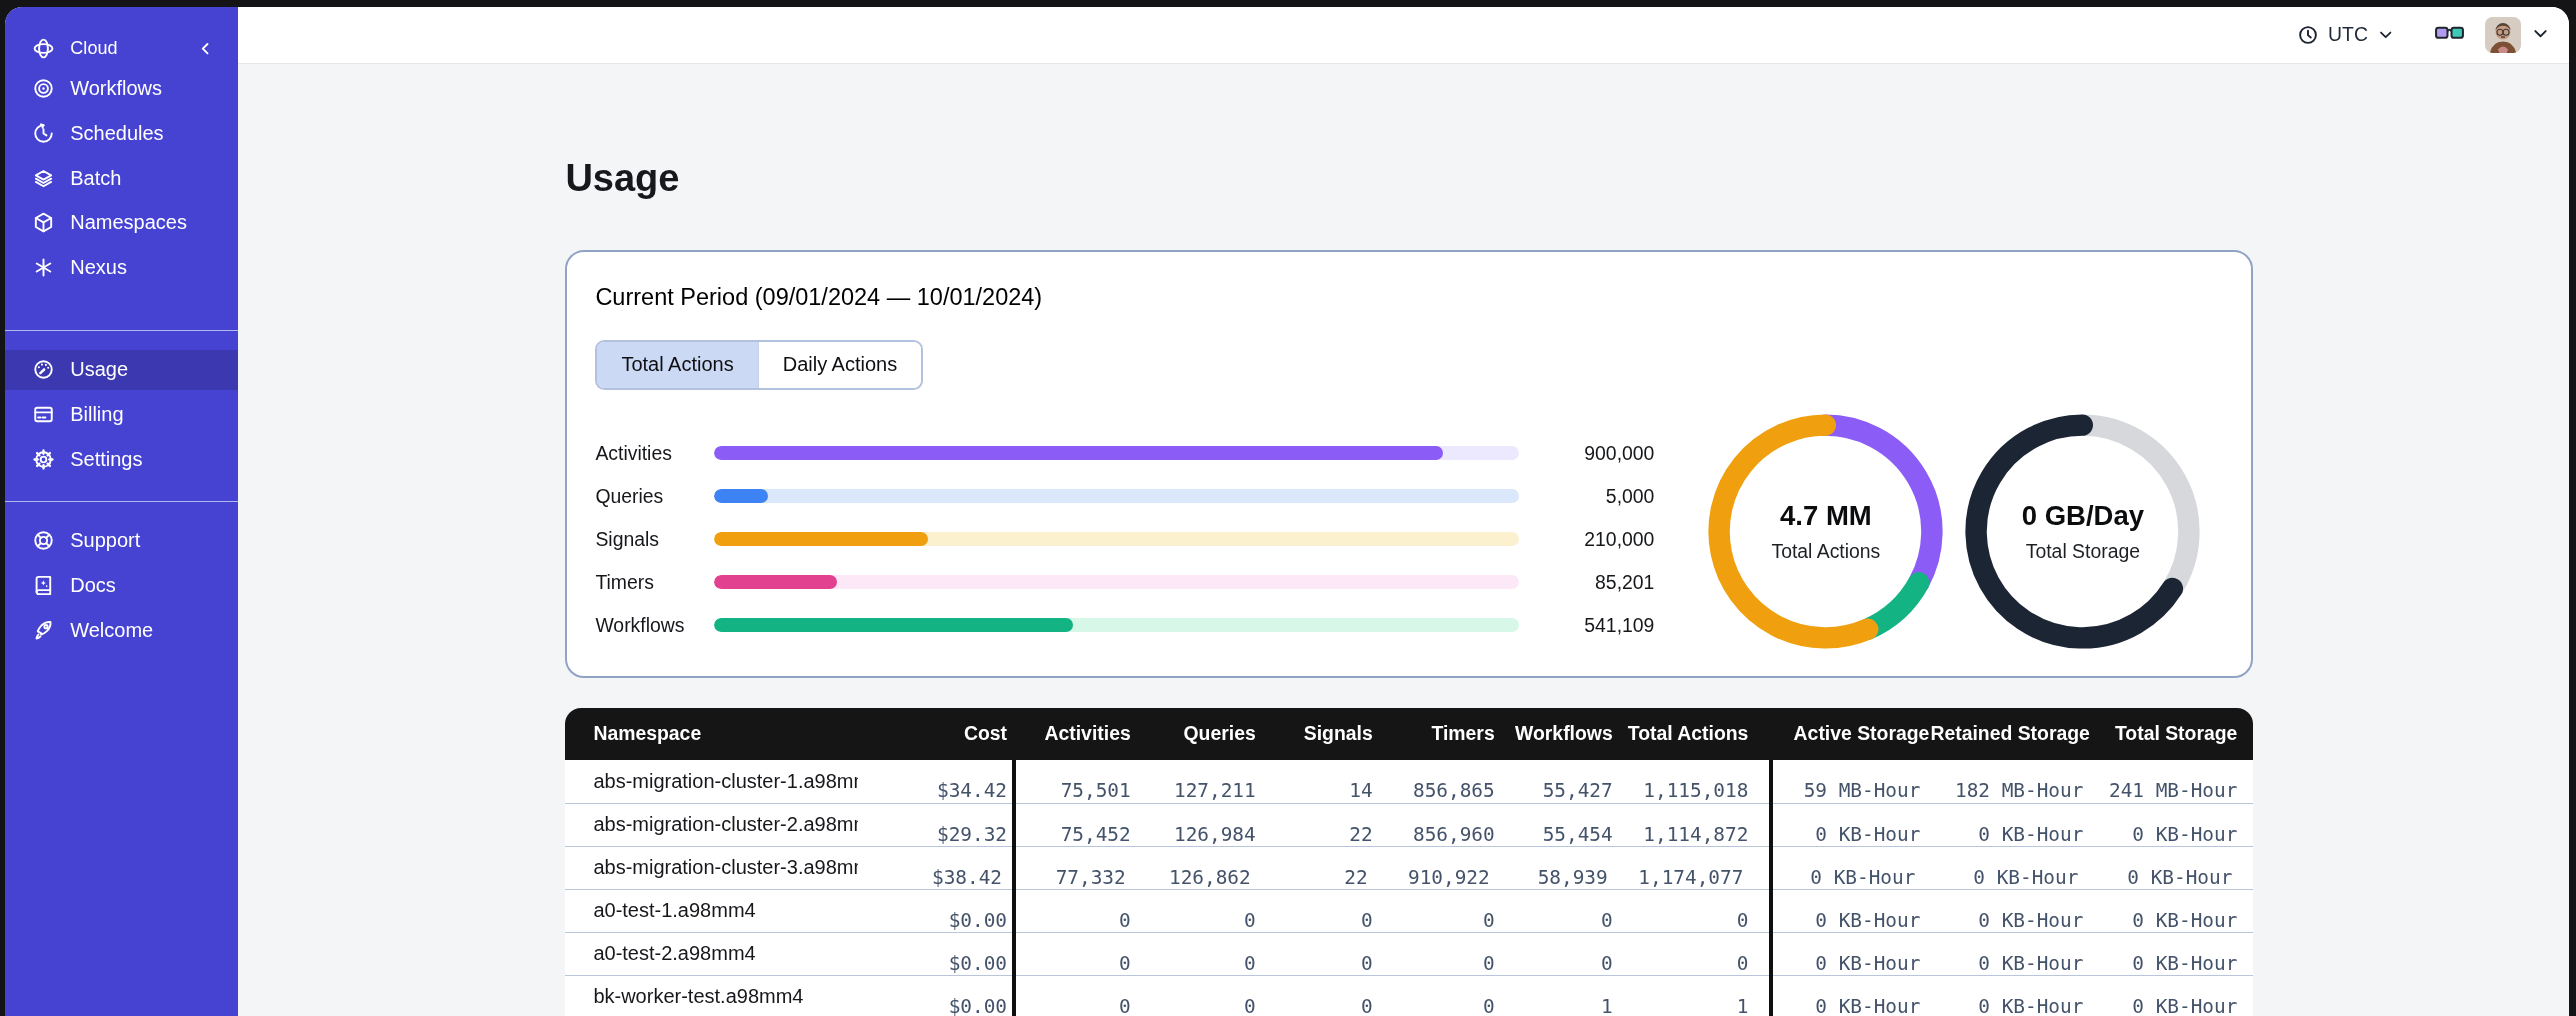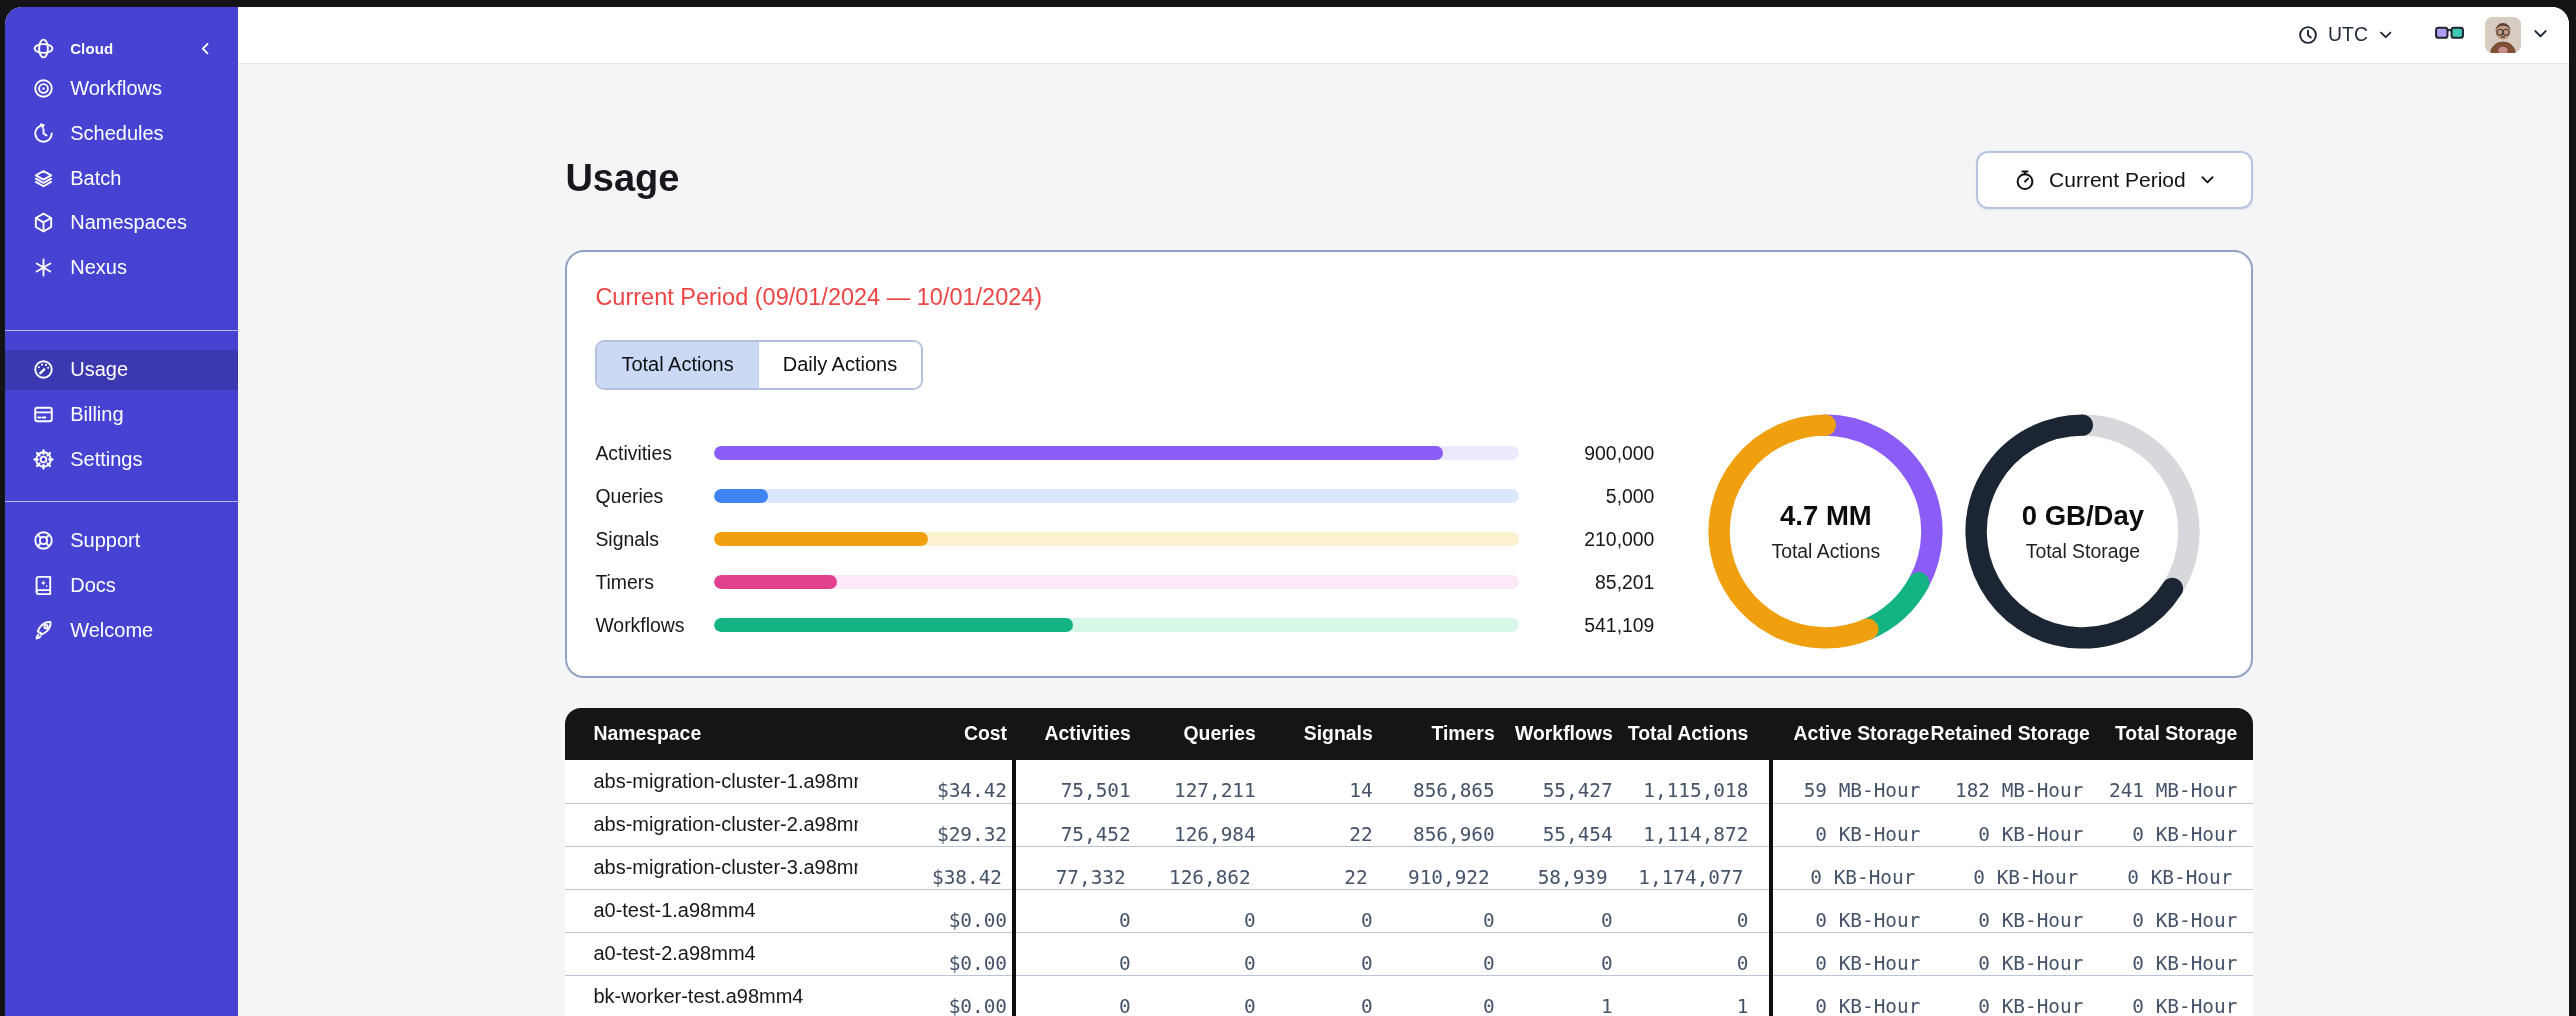--- a/index.html
+++ b/index.html
@@ -6,21 +6,21 @@
   html,body { width:2576px; height:1016px; overflow:hidden; background:#141416;
               font-family:"Liberation Sans", sans-serif; }
   #window { position:absolute; left:5.4px; top:6.7px; width:2564px; height:1010px;
             background:#f4f5f7; border-radius:17.4px 17.4px 0 0; overflow:hidden; }
 
   
   #sidebar { position:absolute; left:0; top:0; width:233px; height:100%;
              background:#4643d2; color:#fff; }
   .side-brand { position:absolute; left:0; top:23px; height:38px; width:100%;
                 display:flex; align-items:center; }
-  .side-brand .blabel { font-size:15px; font-weight:700; letter-spacing:0.1px; }
+  .side-brand .blabel { font-size:18px; font-weight:400; letter-spacing:0.1px; }
   .collapse { position:absolute; right:24px; top:0; height:38px; display:flex; align-items:center; }
   .side-group { position:absolute; left:0; width:100%; }
   #group-main   { top:62px; }
   #group-account{ top:343px; }
   #group-help   { top:514px; }
   .side-item { height:40px; margin-bottom:4.7px; display:flex; align-items:center;
                font-size:20px; font-weight:500; cursor:pointer; }
   .side-item.active { background:#3b38b0; }
   .side-icon { width:23px; height:23px; margin-left:27px; margin-right:14.8px; flex:none; }
   .side-divider { position:absolute; left:0; width:100%; height:1.3px; background:#b4b6ec; }
@@ -39,21 +39,21 @@
   
   #page-title { position:absolute; left:560px; top:150px; font-size:38px; font-weight:700; color:#17181c; }
   #period-btn { position:absolute; left:1971px; top:144px; width:277px; height:58px;
                 background:#fff; border:2px solid #b7c3e0; border-radius:12px;
                 display:flex; align-items:center; justify-content:center; gap:12px;
                 font-size:21px; font-weight:500; color:#101114; cursor:pointer;
                 box-shadow:0 0.7px 2px rgba(20,30,60,.08); }
 
   #usage-card { position:absolute; left:560px; top:243px; width:1688px; height:428px;
                 background:#fff; border:2px solid #91a3c5; border-radius:19px; }
-  #card-title { position:absolute; left:28px; top:32px; font-size:23.5px; font-weight:500; color:#ef4444; }
+  #card-title { position:absolute; left:28px; top:32px; font-size:23.5px; font-weight:500; color:#000000; }
   #segmented { position:absolute; left:28px; top:88px; height:50px; display:flex;
                border:2px solid #b3c0de; border-radius:9.4px; overflow:hidden; background:#fff; }
   .seg { display:flex; align-items:center; justify-content:center; padding:0 24px;
          font-size:20px; font-weight:500; color:#0e0f12; cursor:pointer; background:#fff; }
   .seg.active { background:#cbd9f4; }
   .seg + .seg { border-left:1.3px solid #c6d1e8; }
 
   #bars { position:absolute; left:28px; top:180px; width:1059px; }
   .bar-row { height:43px; display:flex; align-items:center; }
   .bar-label { width:119px; font-size:19.4px; color:#15171a; }
@@ -236,30 +236,20 @@
     </div>
     <span id="acct-chevron">
       <svg width="19" height="19" viewBox="0 0 24 24" fill="none" stroke="#1b2430" stroke-width="2.4" stroke-linecap="round" stroke-linejoin="round">
           <path d="M5.5 9 12 15.5 18.5 9"></path>
         </svg>
     </span>
   </header>
 
   <h1 id="page-title">Usage</h1>
 
-  <button id="period-btn">
-    <svg width="24" height="24" viewBox="0 0 24 24" fill="none" stroke="#101114" stroke-width="2" stroke-linecap="round">
-      <circle cx="12" cy="13.6" r="7.4"></circle>
-        <path d="M12 6.2V3.4M9.4 3.4h5.2M12 13.6l3-3"></path>
-    </svg>
-    <span>Current Period</span>
-    <svg width="19" height="19" viewBox="0 0 24 24" fill="none" stroke="#101114" stroke-width="2.3" stroke-linecap="round" stroke-linejoin="round">
-        <path d="M5.5 9 12 15.5 18.5 9"></path>
-      </svg>
-  </button>
 
   <section id="usage-card">
     <div id="card-title">Current Period (09/01/2024 — 10/01/2024)</div>
     <div id="segmented">
         <div class="seg active">Total Actions</div>
         <div class="seg">Daily Actions</div>
       </div>
     <div id="bars">
         <div class="bar-row">
           <div class="bar-label">Activities</div>

